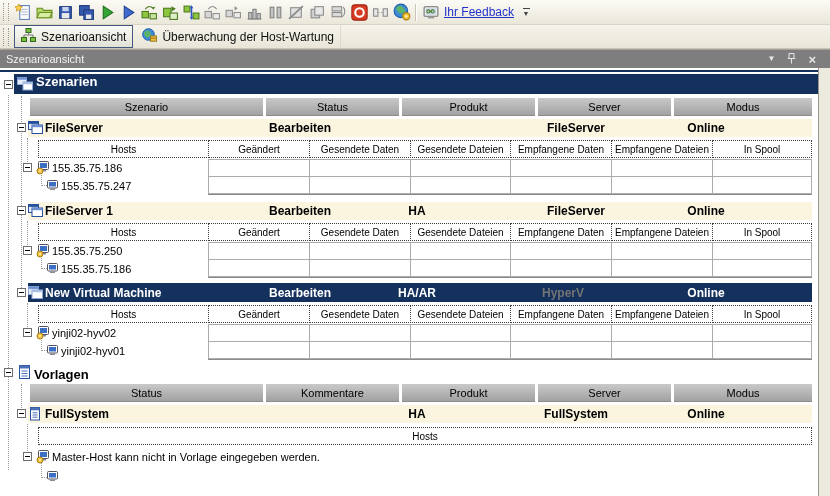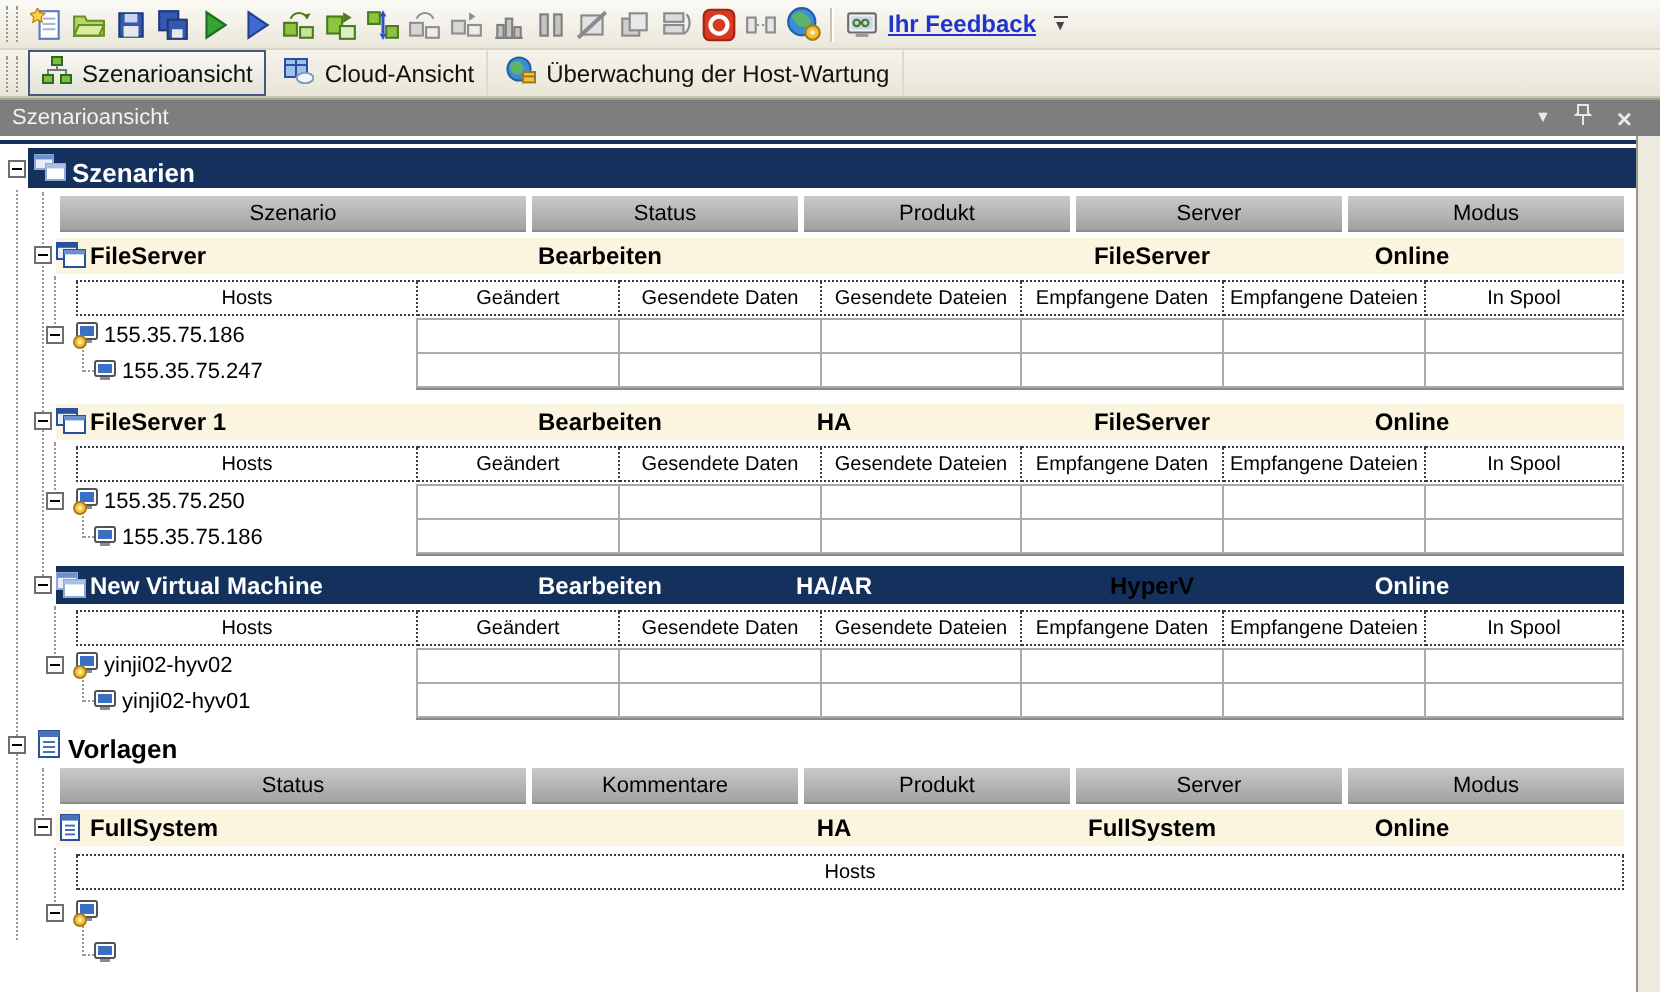--- a/index.html
+++ b/index.html
@@ -2,38 +2,38 @@
 <html><head>
 <meta charset="utf-8">
 <style>
   html,body{margin:0;padding:0;}
   #app{position:relative;width:830px;height:496px;background:#ECE9D8;font-family:"Liberation Sans",sans-serif;overflow:hidden;-webkit-font-smoothing:antialiased;}
   
   .toolbar{position:absolute;left:0;top:0;width:830px;height:25px;background:linear-gradient(#FBFAF5,#EAE7DA);border-bottom:1px solid #D9D5C6;display:flex;align-items:center;padding:0 2px;box-sizing:border-box;}
   .grip{width:4px;height:18px;margin:0 4px 0 1px;border-left:1px dotted #9A978B;border-right:1px dotted #9A978B;flex:0 0 auto;}
   .tbi{width:21px;height:21px;display:flex;align-items:center;justify-content:center;flex:0 0 auto;}
   .tsep{width:1px;height:17px;background:#C9C5B4;border-right:1px solid #FFFFFF;margin:0 3px;flex:0 0 auto;}
-  .feedback-label{color:#2233CC;text-decoration:underline;font-size:12px;font-weight:bold;margin-left:3px;white-space:nowrap;}
+  .feedback-label{color:#2233CC;text-decoration:underline;font-size:12px;font-weight:normal;margin-left:3px;white-space:nowrap;}
   .ovf{margin-left:5px;width:14px;height:20px;display:flex;flex-direction:column;align-items:center;justify-content:center;color:#444;flex:0 0 auto;}
   .ovf .bar{width:7px;height:1px;background:#444;margin-bottom:2px;}
   .ovf .chev{font-size:7px;line-height:5px;}
   
   .tabbar{position:absolute;left:0;top:25px;width:830px;height:24px;background:linear-gradient(#F5F3EB,#E9E6D8);border-bottom:1px solid #C9C5B4;display:flex;align-items:center;padding:0 2px;box-sizing:border-box;}
   .tab{display:flex;align-items:center;gap:5px;padding:2px 6px;margin:0 1px;font-size:12px;color:#101010;border:1px solid transparent;white-space:nowrap;}
   .tab.selected{border-color:#44577E;background:linear-gradient(#FAFAF6,#E2E1D6);}
   .tab:not(.selected){border-right-color:#DDDACB;}
   
   .titlebar{position:absolute;left:0;top:49px;width:830px;height:19px;background:#7E7E7E;color:#F2F2F2;font-size:11px;display:flex;align-items:center;padding:0 6px;box-sizing:border-box;border-top:1px solid #A5A29A;}
   .titlebtns{margin-left:auto;display:flex;gap:12px;align-items:center;color:#E8E8E8;padding-right:8px;}
   .tbtn{cursor:default;line-height:1;}
   
   .content{position:absolute;left:0;top:68px;width:818px;height:428px;background:#fff;border-right:1px solid #98958A;box-sizing:content-box;font-size:11px;color:#000;}
   .rightstrip{position:absolute;left:819px;top:68px;width:11px;height:428px;background:#EDEBE0;}
   .navyline{position:absolute;left:0;top:2px;width:818px;height:2px;background:#14315E;}
-  .gbar{position:absolute;height:20px;background:#14315E;color:#fff;display:flex;align-items:flex-end;font-weight:bold;font-size:13px;}
+  .gbar{position:absolute;height:20px;background:#14315E;color:#fff;display:flex;align-items:flex-start;font-weight:bold;font-size:13px;}
   .exp{position:absolute;width:9px;height:9px;background:#fff;border:1px solid #6E6E6E;box-sizing:border-box;}
   .exp::after{content:"";position:absolute;left:1px;top:3px;width:5px;height:1px;background:#000;}
   .hcell{position:absolute;height:18px;background:linear-gradient(#C9C9C9,#A2A2A2);border-bottom:1px solid #8C8C8C;color:#000;font-size:11px;display:flex;align-items:center;justify-content:center;box-sizing:border-box;}
   .cream{position:absolute;left:28px;width:784px;height:18px;background:#FBF5E0;}
   .selrow{position:absolute;left:28px;width:784px;height:19px;background:#14315E;color:#fff;}
   .sname{position:absolute;left:45px;top:2px;font-weight:bold;font-size:12px;}
   .val{position:absolute;width:150px;text-align:center;font-weight:bold;font-size:12px;top:2px;}
   .shcell{position:absolute;height:18px;border:1px dotted #3C3C3C;box-sizing:border-box;font-size:10px;display:flex;align-items:center;justify-content:center;background:#fff;}
   .gcell{position:absolute;height:18px;border:1px solid #ABABAB;box-sizing:border-box;background:#fff;}
   .gridbtm{position:absolute;height:1px;background:#8A8A8A;left:208px;width:604px;}
@@ -209,29 +209,20 @@
       <span><svg width="15" height="14" viewBox="0 0 15 14">
             <rect x="5" y="0.5" width="5" height="4" fill="#7CBF3F" stroke="#2F6B1F"></rect>
             <path d="M7.5 4.5v2.5M3 10V7h9v3" stroke="#777" fill="none"></path>
             <rect x="0.5" y="9.5" width="5" height="4" fill="#7CBF3F" stroke="#2F6B1F"></rect>
             <rect x="9.5" y="9.5" width="5" height="4" fill="#7CBF3F" stroke="#2F6B1F"></rect>
           </svg></span>
       <span>Szenarioansicht</span>
     </div>
     <div class="tab">
       <span><svg width="15" height="14" viewBox="0 0 15 14">
-            <rect x="0.5" y="1.5" width="11" height="9" fill="#9FC0EA" stroke="#2B50A0"></rect>
-            <line x1="0.5" y1="4.5" x2="11.5" y2="4.5" stroke="#2B50A0"></line>
-            <line x1="6" y1="1.5" x2="6" y2="10.5" stroke="#2B50A0"></line>
-            <ellipse cx="10.5" cy="11" rx="4.2" ry="2.6" fill="#F2F6FC" stroke="#7F9DB9"></ellipse>
-          </svg></span>
-      <span>Cloud-Ansicht</span>
-    </div>
-    <div class="tab">
-      <span><svg width="15" height="14" viewBox="0 0 15 14">
             <circle cx="6.5" cy="6.5" r="5.8" fill="#3F8CD6" stroke="#1F5FA8"></circle>
             <path d="M2.5 4c1.8-2 4-2 5.5 0s1 4-1 5-4 0-4.5-2-0.8-2.2 0-3z" fill="#5EB85E" opacity="0.9"></path>
             <rect x="8.5" y="8" width="6" height="5.2" fill="#F3C03F" stroke="#9B7A1E"></rect>
             <line x1="8.5" y1="10.2" x2="14.5" y2="10.2" stroke="#9B7A1E"></line>
           </svg></span>
       <span>Überwachung der Host-Wartung</span>
     </div>
 
   </div>
 
@@ -424,21 +415,21 @@
     <div class="exp" style="left:17px;top:220px;"></div>
     <span class="ticon" style="left:28px;top:218px;"><svg width="15" height="13" viewBox="0 0 15 13">
           <rect x="0.5" y="0.5" width="10" height="8" fill="#E8EEF9" stroke="#8FA8D8"></rect>
           <rect x="0.5" y="0.5" width="10" height="2.4" fill="#6C8FD0"></rect>
           <rect x="4" y="4" width="10.5" height="8.5" fill="#fff" stroke="#8FA8D8"></rect>
           <rect x="4" y="4" width="10.5" height="2.2" fill="#A9BEE4"></rect>
         </svg></span>
     <span class="sname" style="top:218px;color:#fff;">New Virtual Machine</span>
     <span class="val" style="left:225px;top:218px;color:#fff;">Bearbeiten</span>
     <span class="val" style="left:342px;top:218px;color:#fff;">HA/AR</span>
-    <span class="val" style="left:501px;top:218px;color:#000000;">HyperV</span>
+    <span class="val" style="left:488px;top:218px;color:#737373;">HyperV</span>
     <span class="val" style="left:631px;top:218px;color:#fff;">Online</span>
 
     <div class="shcell" style="left:38px;top:237px;width:171px;">
         <span>Hosts</span>
       </div>
     <div class="shcell" style="left:208px;top:237px;width:102px;">
         <span>Geändert</span>
       </div>
     <div class="shcell" style="left:309px;top:237px;width:102px;">
         <span>Gesendete Daten</span>
@@ -532,20 +523,21 @@
       </div>
 
     <div class="exp" style="left:23px;top:384px;"></div>
     <span class="ticon" style="left:36px;top:381px;"><svg width="15" height="15" viewBox="0 0 15 15">
           <rect x="2.5" y="1.5" width="10" height="8" rx="1" fill="#fff" stroke="#51525B"></rect>
           <rect x="4" y="3" width="7" height="5" fill="#3B6FC4"></rect>
           <rect x="5" y="10" width="5" height="1.5" fill="#8A8C94"></rect>
           <circle cx="4" cy="11" r="3" fill="#F5C33B" stroke="#A87B19"></circle>
           <circle cx="4" cy="11" r="1.1" fill="#FDEBB0"></circle>
         </svg></span>
+    <span class="hname" style="left:52px;top:383px;">Master-Host kann nicht in Vorlage eingegeben werden.</span>
 
     <span class="ticon" style="left:46px;top:402px;"><svg width="13" height="13" viewBox="0 0 13 13">
           <rect x="1.5" y="1.5" width="10" height="7.5" rx="1" fill="#fff" stroke="#51525B"></rect>
           <rect x="3" y="3" width="7" height="4.5" fill="#3B6FC4"></rect>
           <rect x="4" y="9.5" width="5" height="1.5" fill="#8A8C94"></rect>
         </svg></span>
   </div>
 
   <div class="rightstrip"></div>
 </div>

